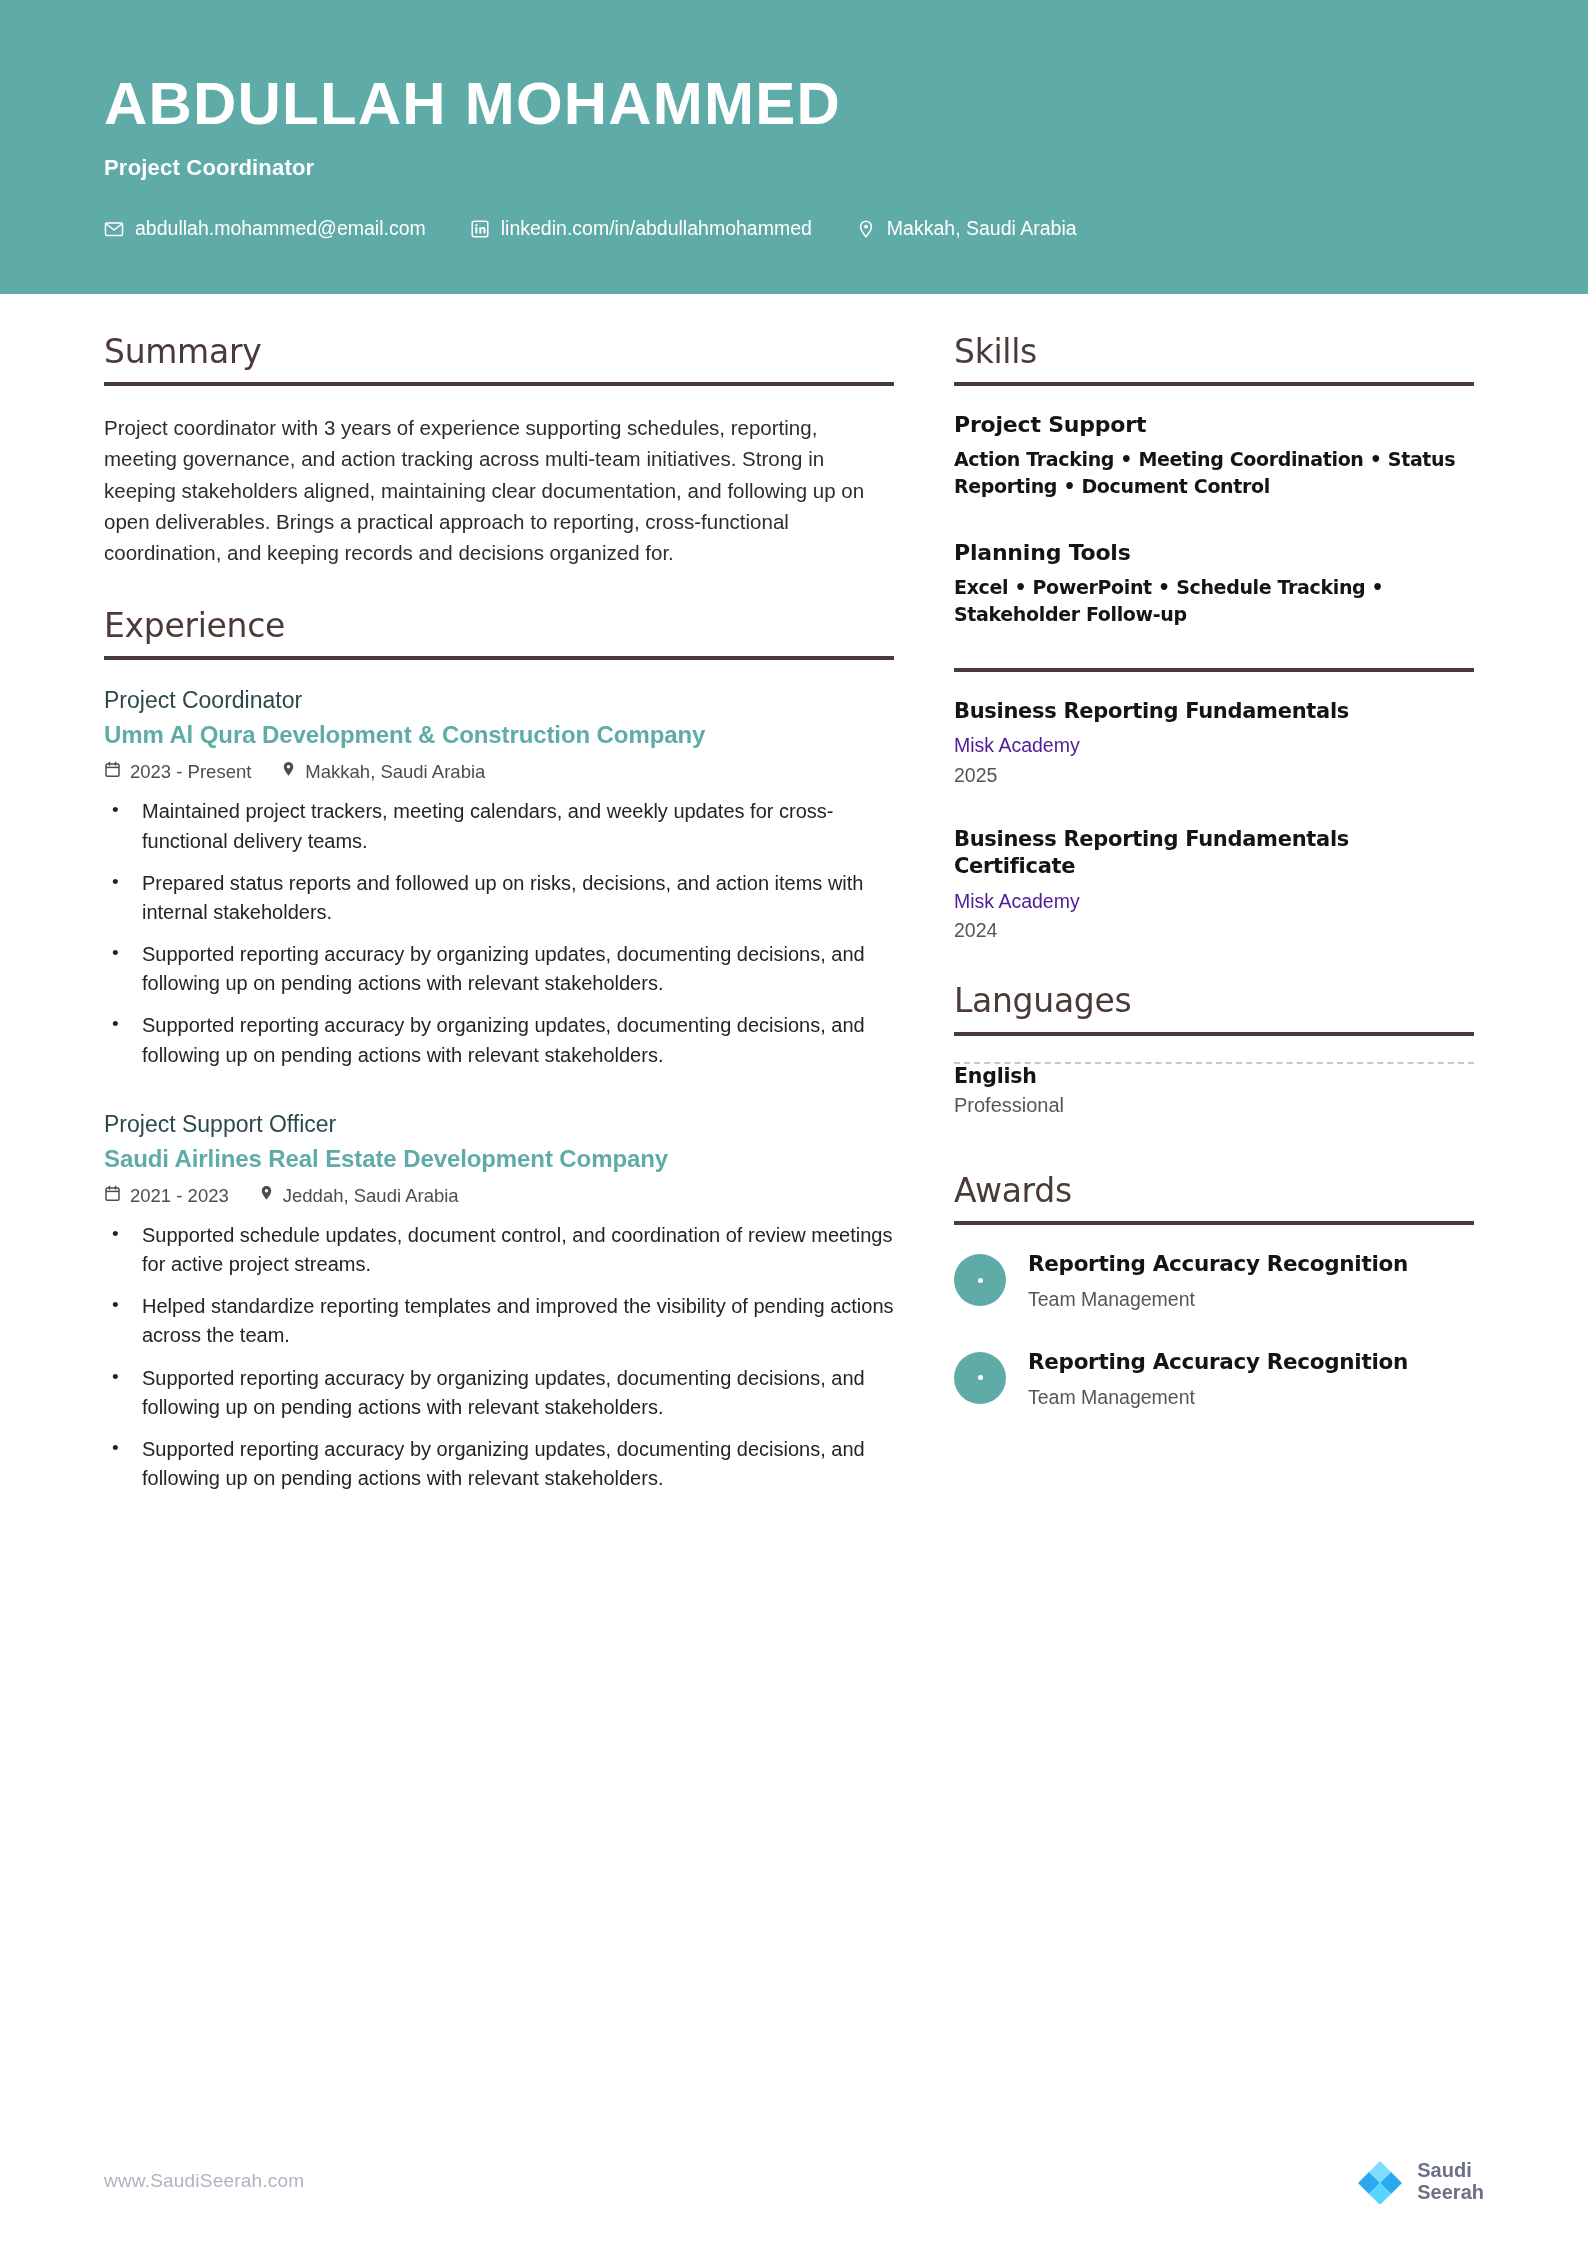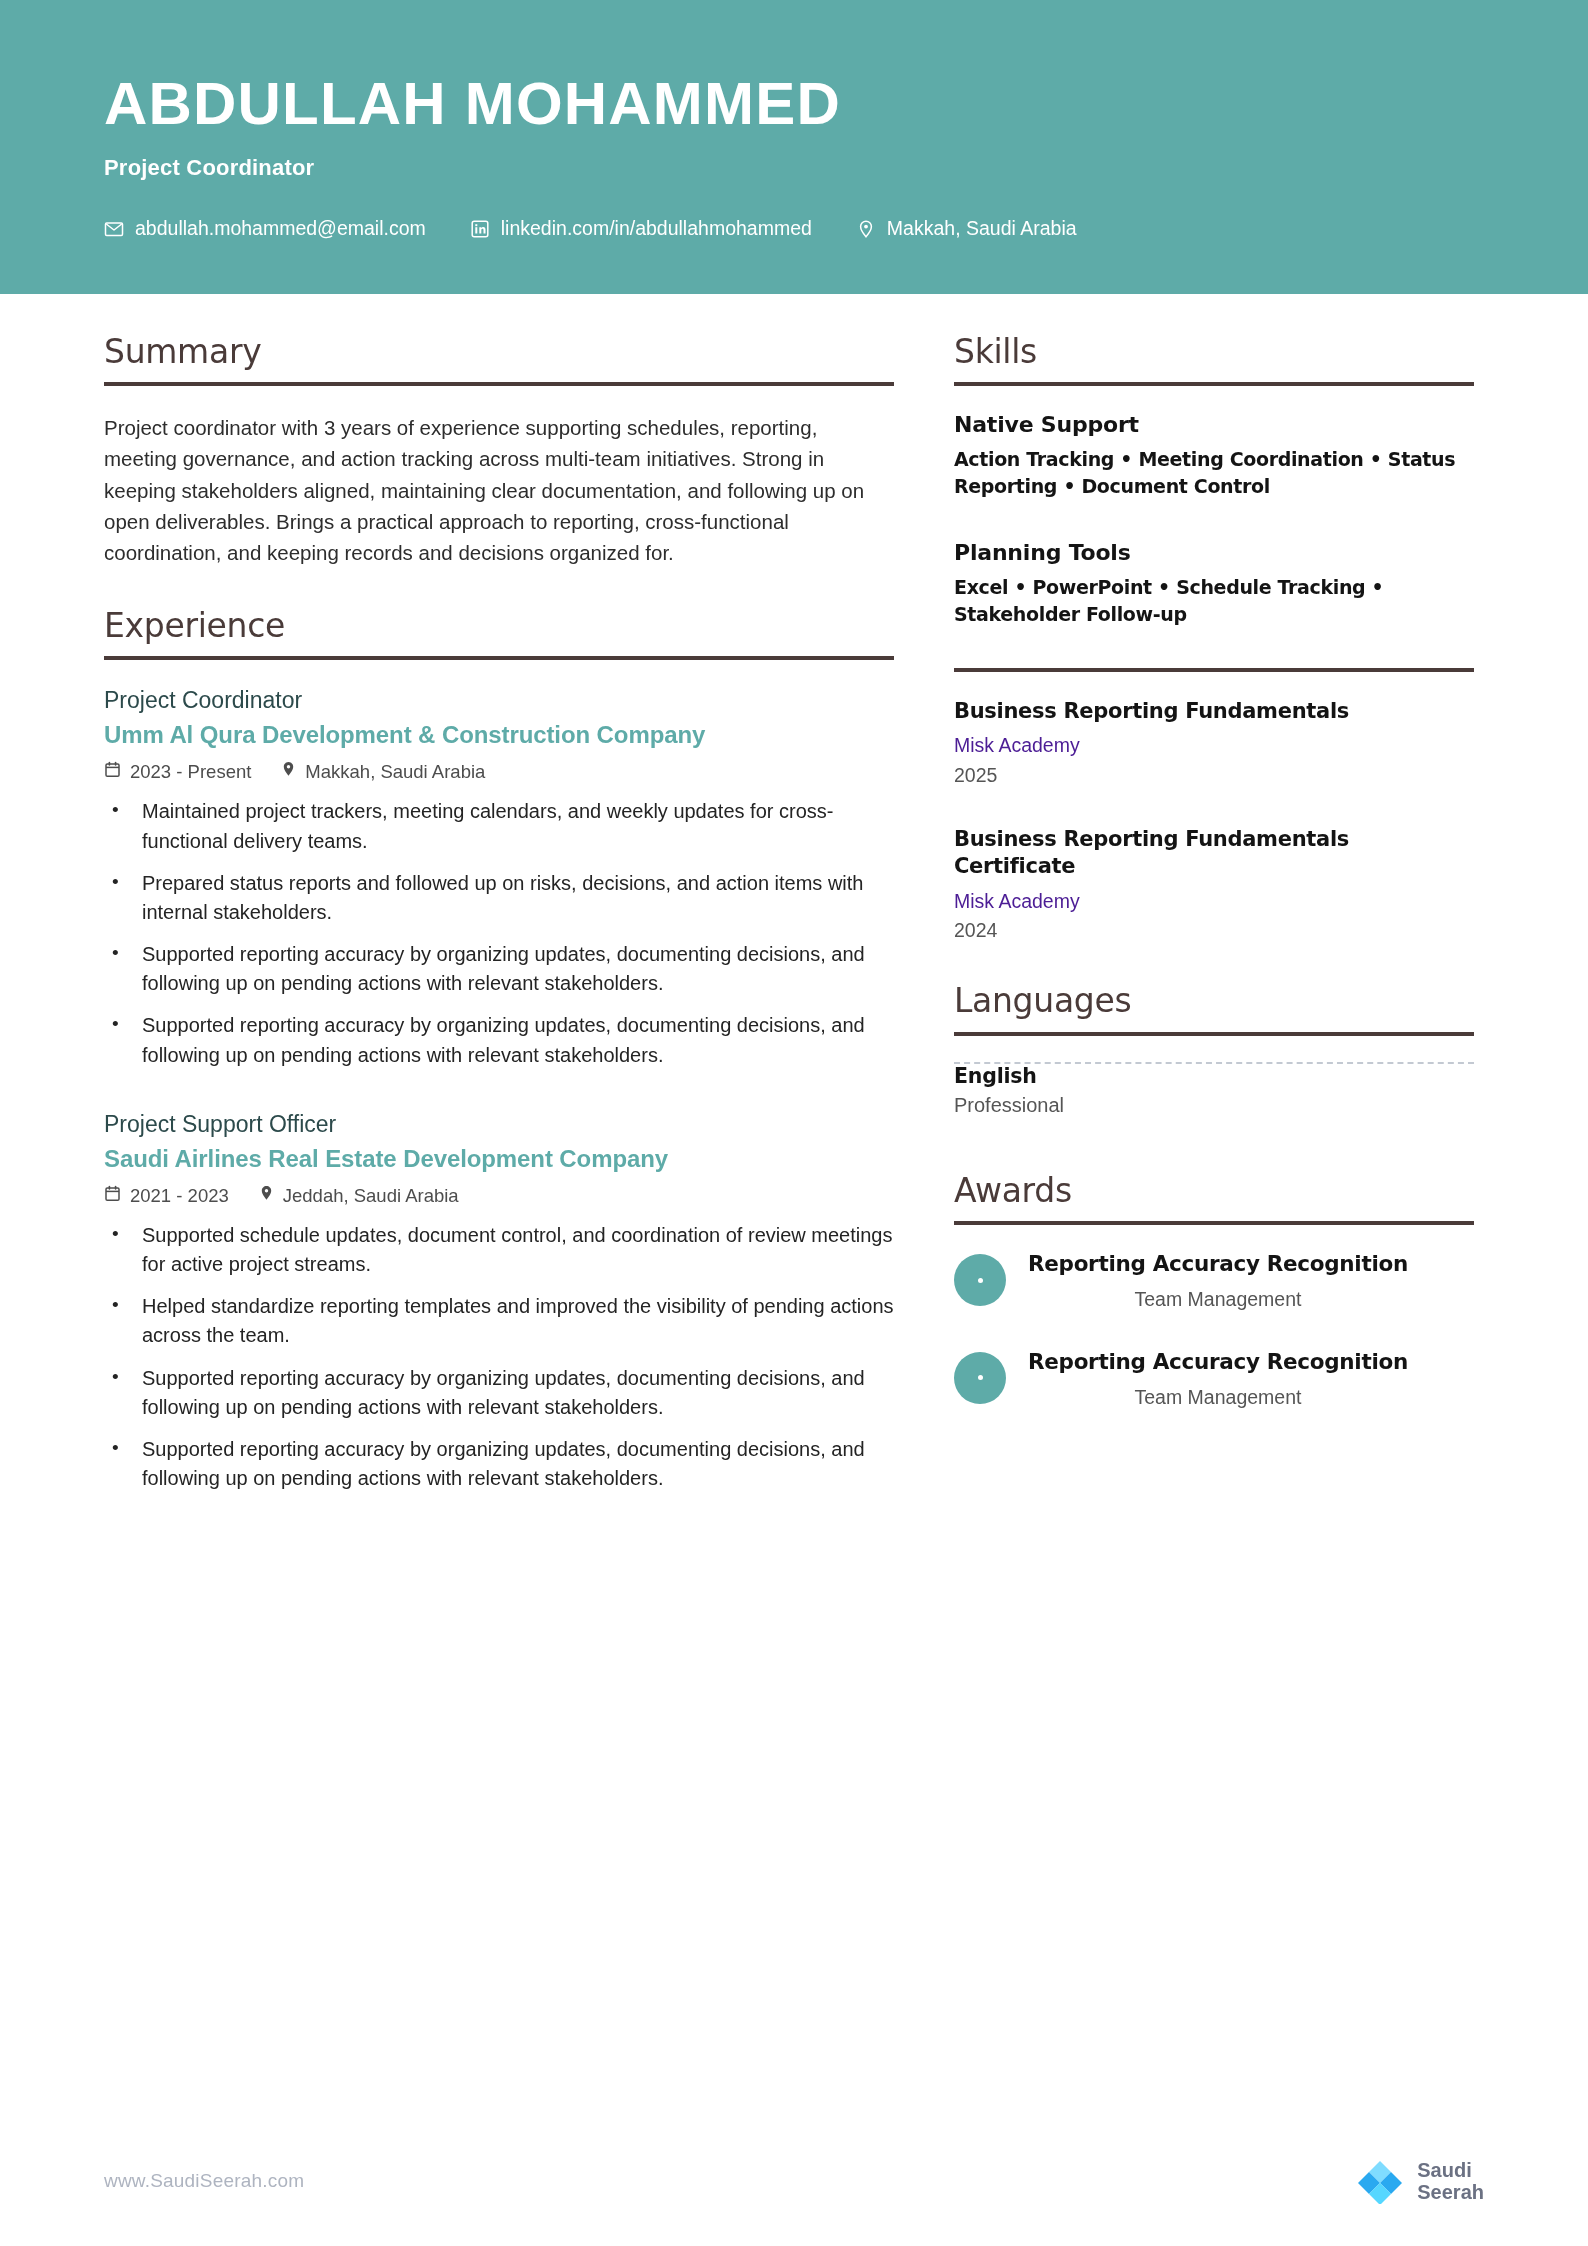--- a/index.html
+++ b/index.html
@@ -233,21 +233,20 @@
     font-size: 21.5px;
     font-weight: 700;
     color: #141414;
     line-height: 1.25;
     letter-spacing: -0.3px;
   }
   .award-sub {
     font-size: 19.5px;
     color: #555555;
     margin-top: 10px;
-    text-align: center;
   }
 
   
   .footer {
     position: absolute;
     left: 0;
     bottom: 0;
     width: 100%;
     height: 130px;
     padding: 0 104px;
@@ -400,21 +399,21 @@
     </div>
   </div>
 
   <div class="col-right">
 
     <div class="section">
       <div class="section-title">Skills</div>
       <div class="section-rule"></div>
 
       <div class="skill-group">
-        <div class="skill-group-name">Native Support</div>
+        <div class="skill-group-name">Project Support</div>
         <div class="skill-list">Action Tracking • Meeting Coordination • Status Reporting • Document Control</div>
       </div>
 
       <div class="skill-group">
         <div class="skill-group-name">Planning Tools</div>
         <div class="skill-list">Excel • PowerPoint • Schedule Tracking • Stakeholder Follow-up</div>
       </div>
     </div>
 
     <div class="section">

